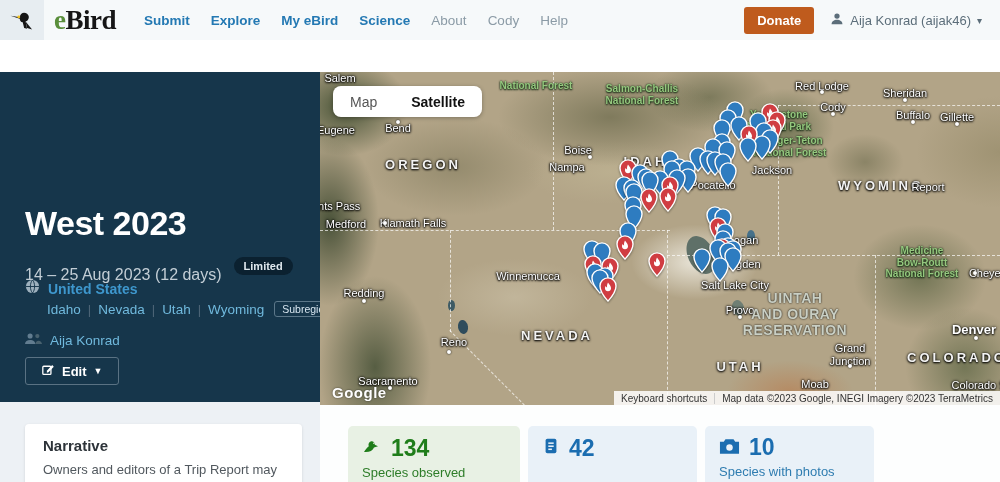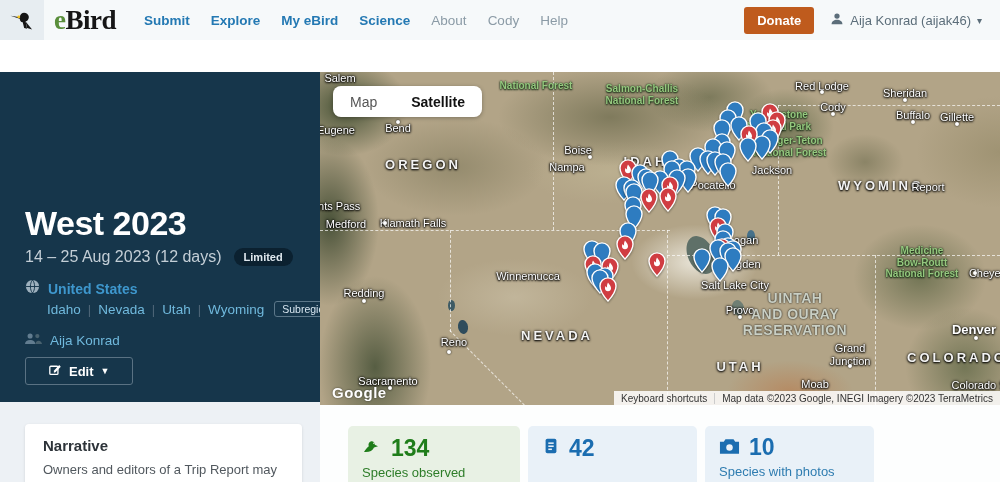--- a/index.html
+++ b/index.html
@@ -18,31 +18,31 @@
   .user-caret{font-size:10px;color:#5c6e7a;}
 
   
   .subnav{position:absolute;left:0;top:40px;width:1000px;height:32px;background:#112b3e;display:flex;align-items:center;}
   .back-link{display:flex;align-items:center;gap:8px;margin-left:18px;color:#74b8dc;font-size:13px;cursor:pointer;}
 
   
   .panel{position:absolute;left:0;top:72px;width:320px;height:330px;background:#16364b;}
   .trip-title{position:absolute;left:25px;top:132px;margin:0;color:#fff;font-size:34px;font-weight:bold;letter-spacing:-.5px;}
   .trip-date-row{position:absolute;left:25px;top:176px;display:flex;align-items:center;gap:12px;}
-  .trip-date{color:#c3ced6;font-size:16px;}
+  .trip-date{color:#c3ced6;font-size:16px;margin-top:18px;}
   .badge-limited{background:#0b2130;color:#dfe8ee;font-size:11px;font-weight:bold;padding:3px 10px;border-radius:11px;}
   .country-row{position:absolute;left:25px;top:207px;display:flex;align-items:center;gap:8px;}
   .country-link{color:#3e97cd;font-weight:bold;font-size:14px;cursor:pointer;}
   .subregion-row{position:absolute;left:47px;top:229px;display:flex;align-items:center;gap:7px;}
   .subregion-link{color:#70b9dd;font-size:13.5px;cursor:pointer;}
   .subregion-sep{color:#4e6577;font-size:13px;}
   .badge-subregions{border:1px solid #5c7789;border-radius:3px;color:#d8e6f0;font-size:10.5px;padding:1px 7px;margin-left:3px;}
   .owner-row{position:absolute;left:25px;top:259px;display:flex;align-items:center;gap:8px;}
   .owner-name{color:#70b9dd;font-size:13.5px;cursor:pointer;}
-  .edit-btn{position:absolute;left:25px;top:285px;display:flex;align-items:center;gap:7px;background:transparent;border:1px solid #5a7283;border-radius:3px;color:#fff;font-size:13px;font-weight:bold;padding:5px 23px;cursor:pointer;}
+  .edit-btn{position:absolute;left:25px;top:285px;display:flex;align-items:center;gap:7px;background:transparent;border:1px solid #5a7283;border-radius:3px;color:#fff;font-size:13px;font-weight:bold;padding:5px 16px;cursor:pointer;}
   .edit-caret{font-size:9px;}
 
   
   .map{position:absolute;left:320px;top:72px;width:680px;height:333px;overflow:hidden;
     background:
       radial-gradient(90px 70px at 25px 35px, rgba(52,68,40,.85), transparent 70%),
       radial-gradient(70px 120px at 10px 150px, rgba(48,62,38,.8), transparent 70%),
       radial-gradient(80px 130px at 55px 295px, rgba(56,70,44,.75), transparent 70%),
       radial-gradient(130px 70px at 135px 95px, rgba(120,115,85,.5), transparent 70%),
       radial-gradient(160px 70px at 290px 45px, rgba(100,100,70,.65), transparent 70%),

